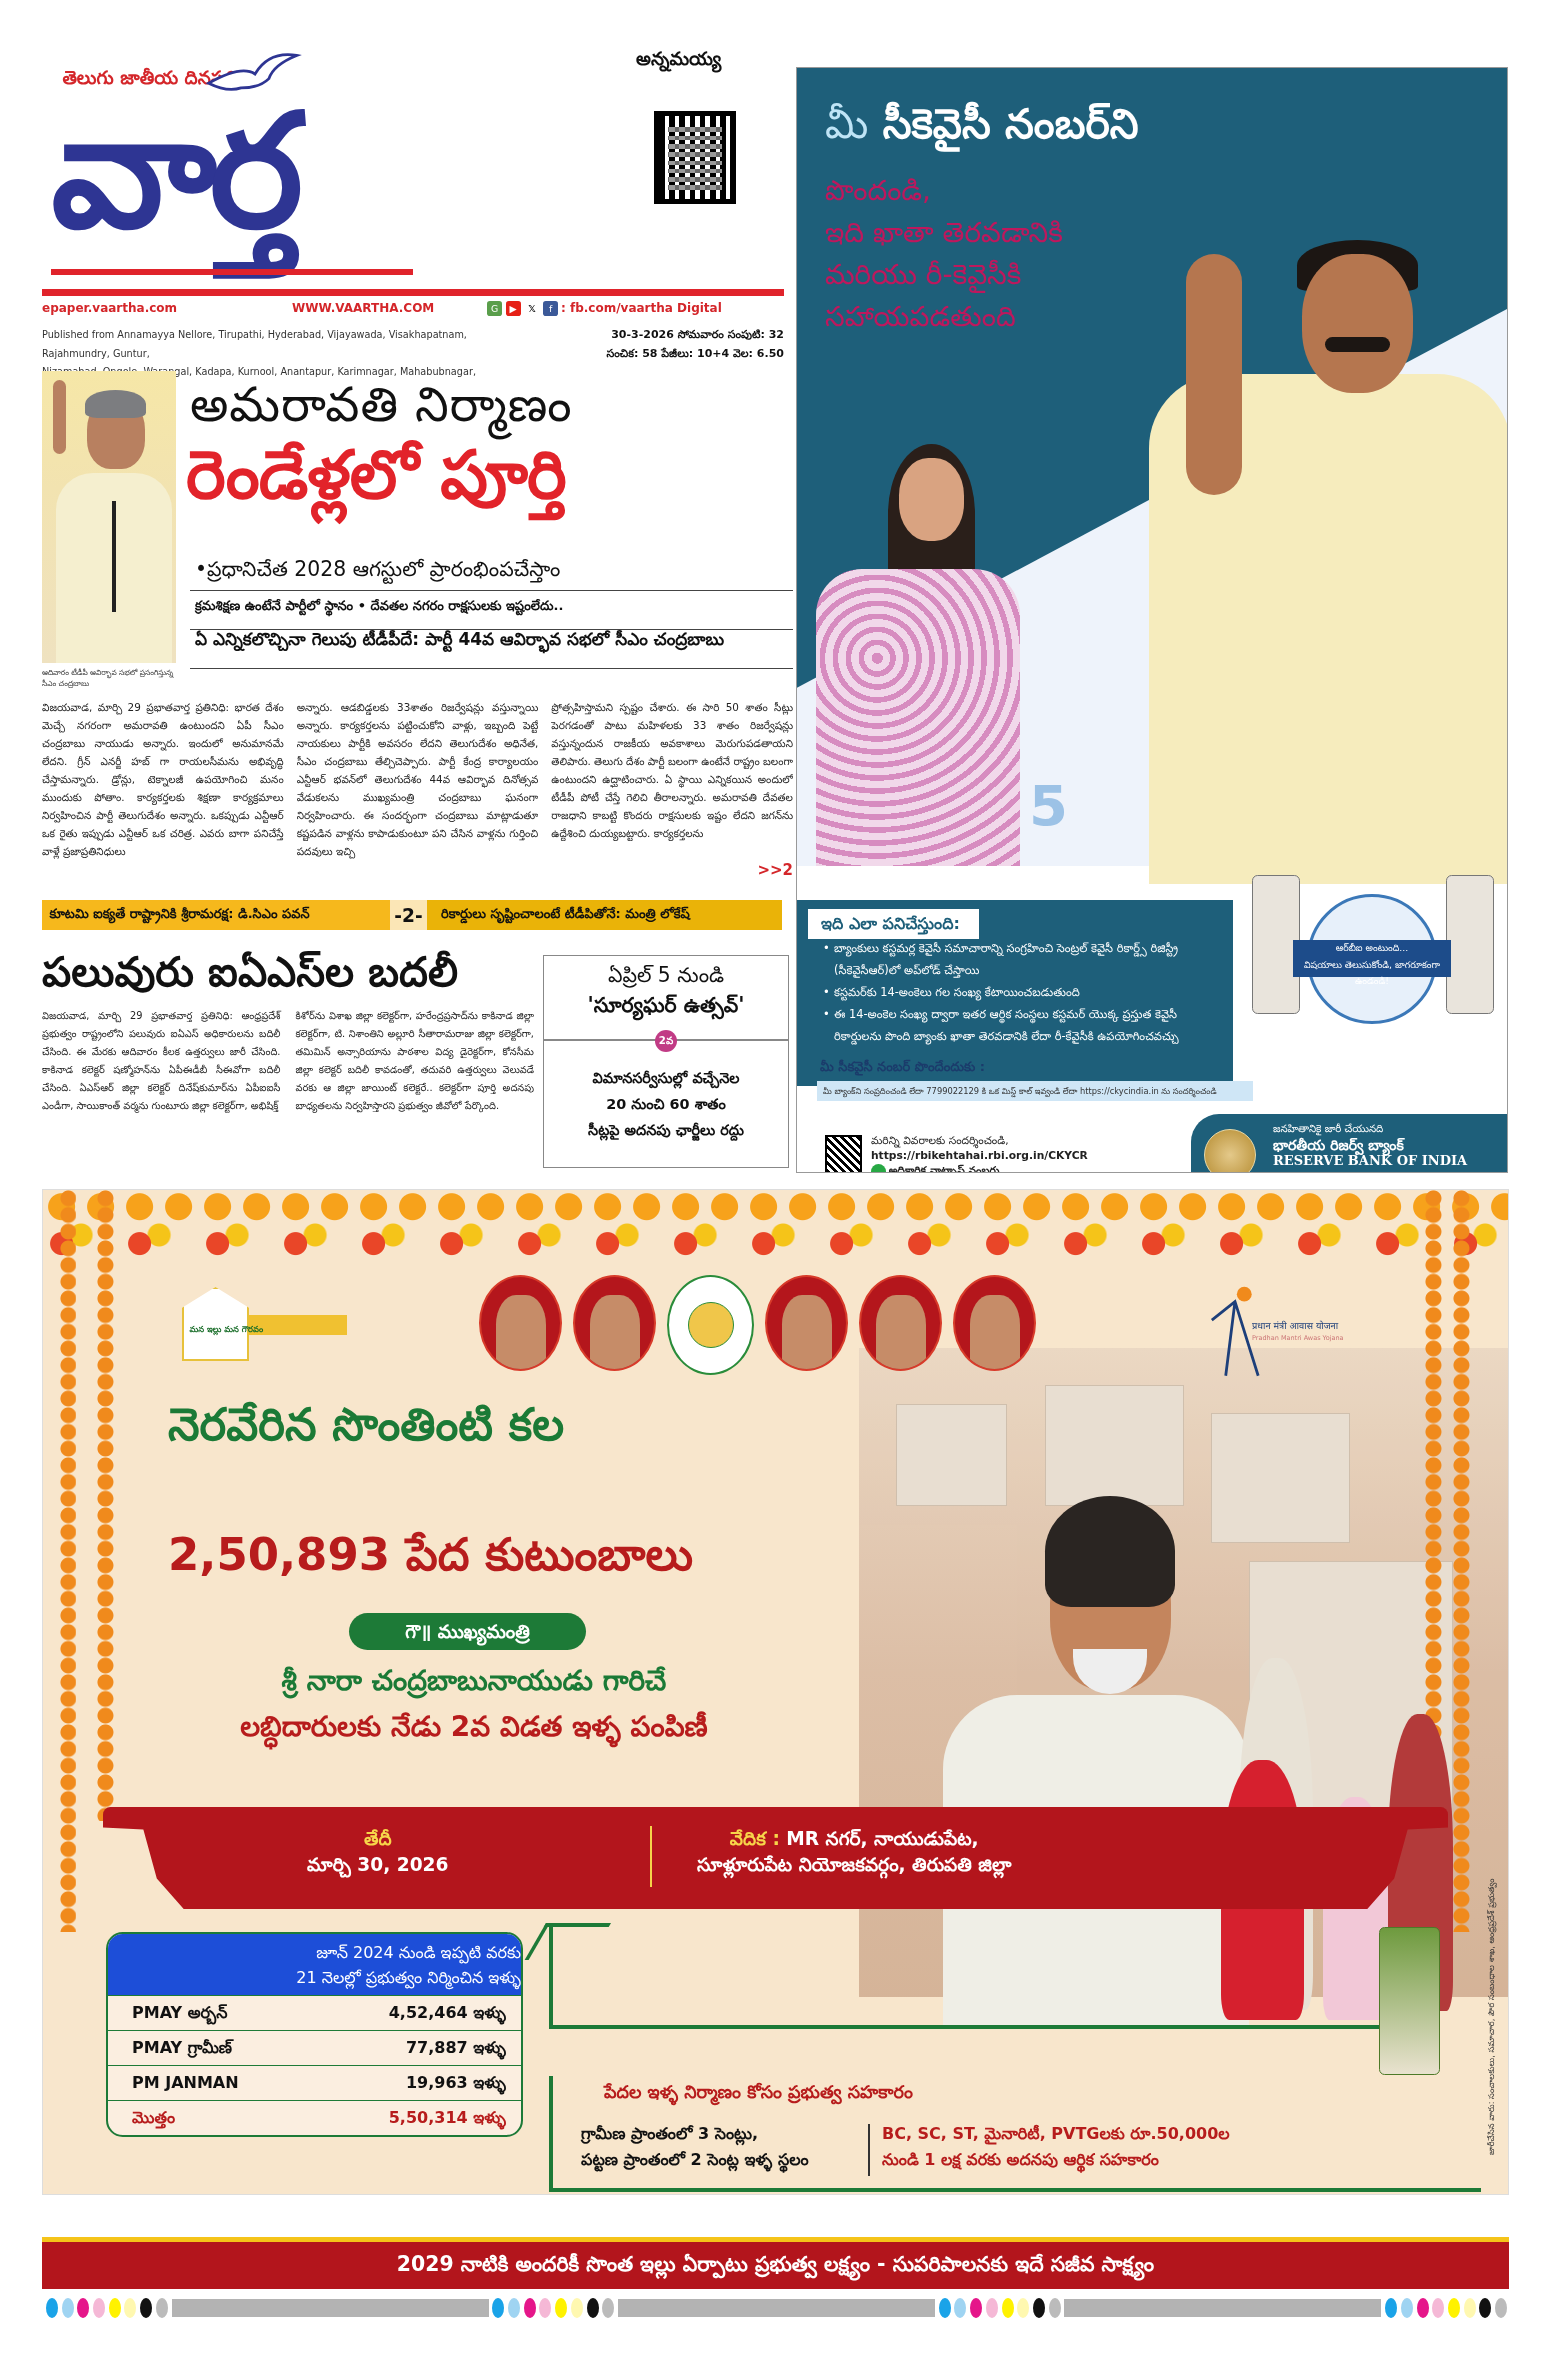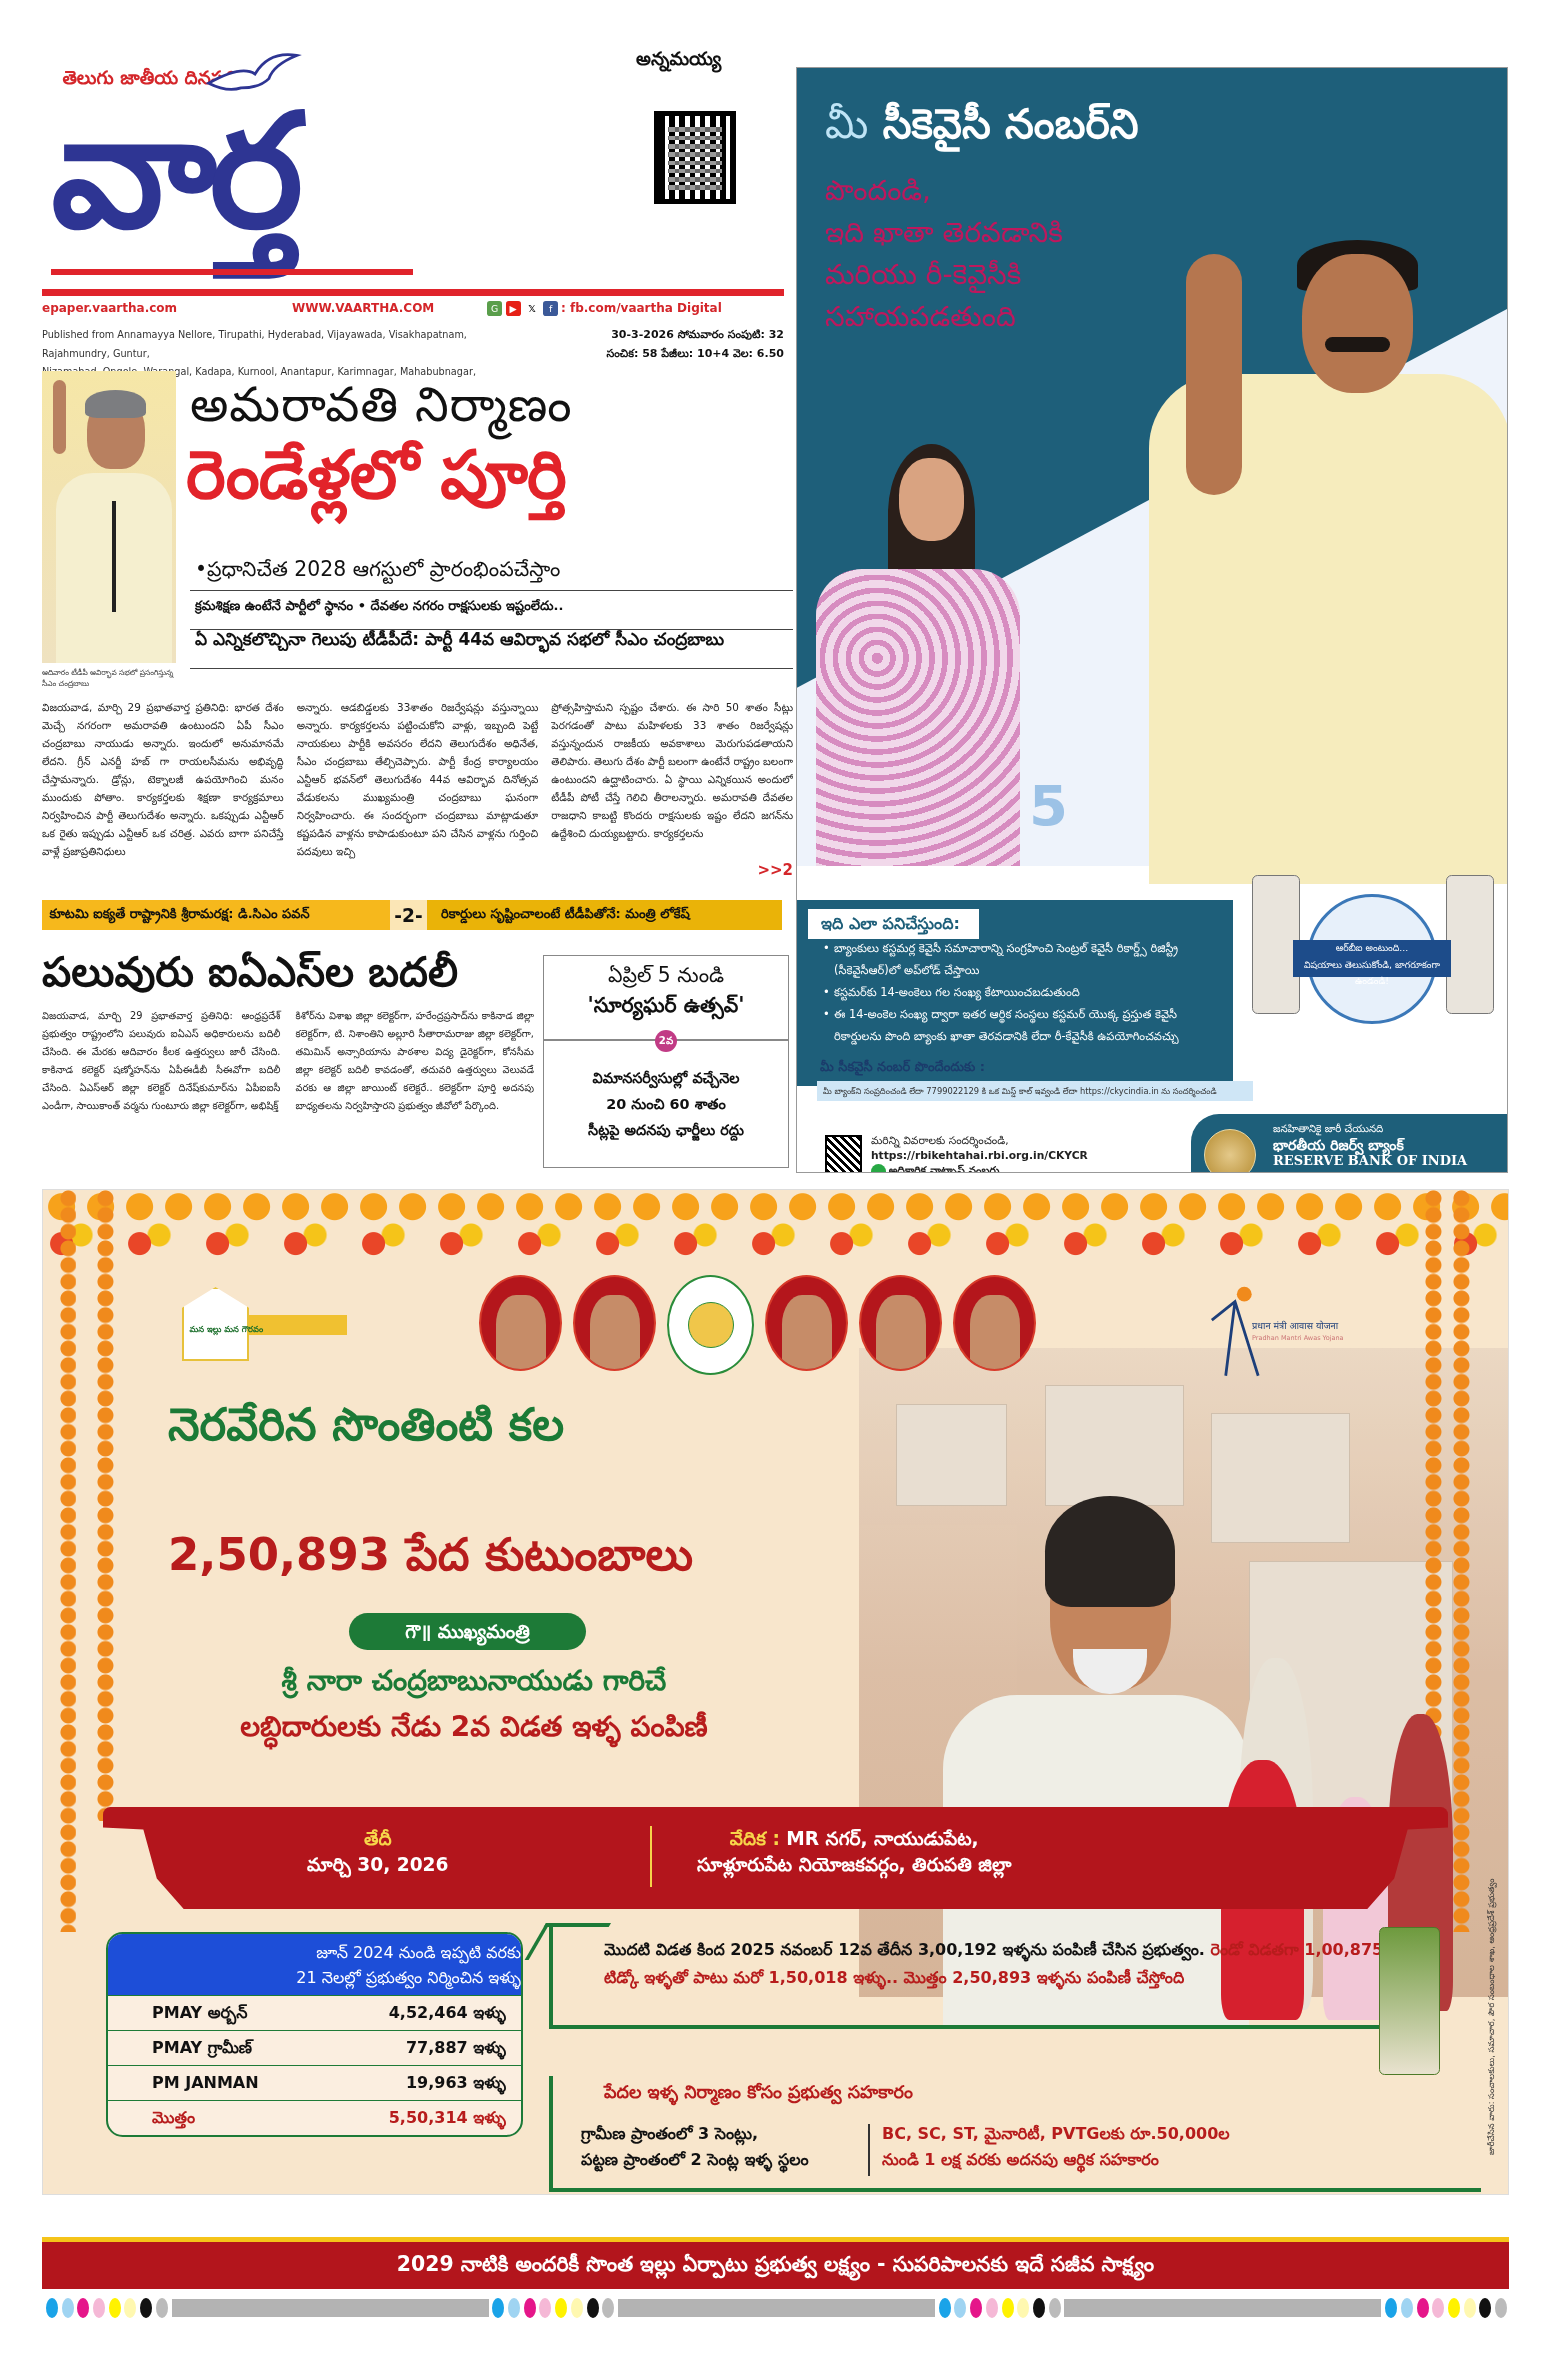--- a/index.html
+++ b/index.html
@@ -123,21 +123,21 @@
 .sri{position:absolute;left:125px;top:468px;width:612px;text-align:center;font-size:28px;font-weight:bold;line-height:46px}
 .sri .g{color:#1b7a36}
 .sri .r{color:#b71c1c}
 .venue{position:absolute;left:60px;top:617px;width:1345px;height:102px;background:#b3151c;border-radius:7.4px 7.4px 37px 37px;color:#fff;clip-path:polygon(0 0,100% 0,100% 20%,97% 22%,96% 70%,94% 100%,6% 100%,4% 70%,3% 22%,0 20%)}
 .venue .d{position:absolute;left:204px;top:18.6px;text-align:center;font-size:18.6px;font-weight:bold;line-height:26px}
 .venue .sep{position:absolute;left:547px;top:18.6px;width:1.9px;height:61px;background:#f5d24a}
 .venue .v{position:absolute;left:594px;top:18.6px;text-align:center;font-size:18.6px;font-weight:bold;line-height:26px}
 .yl{color:#f7d64a}
 .stat-table{position:absolute;left:63px;top:742px;width:417px;border:2.8px solid #1d7a37;border-radius:16.7px;overflow:hidden;background:#fbeee0}
 .stat-head{background:#1d4ed8;color:#fff;text-align:right;font-weight:normal;font-size:16px;line-height:25px;padding:5.6px 0}
-.stat-row{display:flex;justify-content:space-between;padding:0 15px 0 44px;font-size:16px;font-weight:bold;line-height:34px;border-top:1.9px solid #1d7a37}
+.stat-row{display:flex;justify-content:space-between;padding:0 15px 0 24px;font-size:16px;font-weight:bold;line-height:34px;border-top:1.9px solid #1d7a37}
 .stat-row.total{color:#b71c1c}
 .info1{position:absolute;left:506px;top:737px;width:835px;height:102px;border-left:4.6px solid #1d7a37;border-bottom:4.6px solid #1d7a37}
 .info1 .roof{position:absolute;left:-7.4px;top:-3.7px;width:65px;height:37px;border-top:4.6px solid #1d7a37;border-left:4.6px solid #1d7a37;transform:skewX(-30deg);transform-origin:0 0}
 .info1 .t{position:absolute;left:51px;top:9.3px;font-size:16px;font-weight:bold;line-height:28px;width:788px}
 .rd{color:#b71c1c}
 .thumb{position:absolute;left:1336px;top:737px;width:61px;height:148px;background:linear-gradient(180deg,#6e9a3e,#e9e2cf);border:1.9px solid #4d7a28;border-radius:5.6px}
 .info2{position:absolute;left:506px;top:886px;width:932px;height:116px;border-left:4.6px solid #1d7a37;border-bottom:4.6px solid #1d7a37}
 .info2 .h{position:absolute;left:51px;top:5.6px;font-size:17.6px;font-weight:bold;color:#b71c1c}
 .info2 .l{position:absolute;left:28px;top:45px;font-size:16px;font-weight:bold;line-height:26px}
 .info2 .sp{position:absolute;left:315px;top:48px;width:1.9px;height:52px;background:#333}
@@ -394,21 +394,20 @@
         <span>PM JANMAN</span>
         <span>19,963 ఇళ్ళు</span>
       </div>
     <div class="stat-row total">
         <span>మొత్తం</span>
         <span>5,50,314 ఇళ్ళు</span>
       </div>
   </div>
   <div class="info1">
     <div class="roof"></div>
-    <div class="t"><span>మొదటి విడత కింద 2025 నవంబర్ 12వ తేదీన 3,00,192 ఇళ్ళను పంపిణీ చేసిన ప్రభుత్వం.</span> <span class="rd">రెండో విడతగా 1,00,875 టిడ్కో ఇళ్ళతో పాటు మరో 1,50,018 ఇళ్ళు.. మొత్తం 2,50,893 ఇళ్ళను పంపిణీ చేస్తోంది</span></div>
   </div>
   <div class="thumb"></div>
   <div class="info2">
     <div class="h">పేదల ఇళ్ళ నిర్మాణం కోసం ప్రభుత్వ సహకారం</div>
     <div class="l">
         <div>గ్రామీణ ప్రాంతంలో 3 సెంట్లు,</div>
         <div>పట్టణ ప్రాంతంలో 2 సెంట్ల ఇళ్ళ స్థలం</div>
       </div>
     <div class="sp"></div>
     <div class="r">

